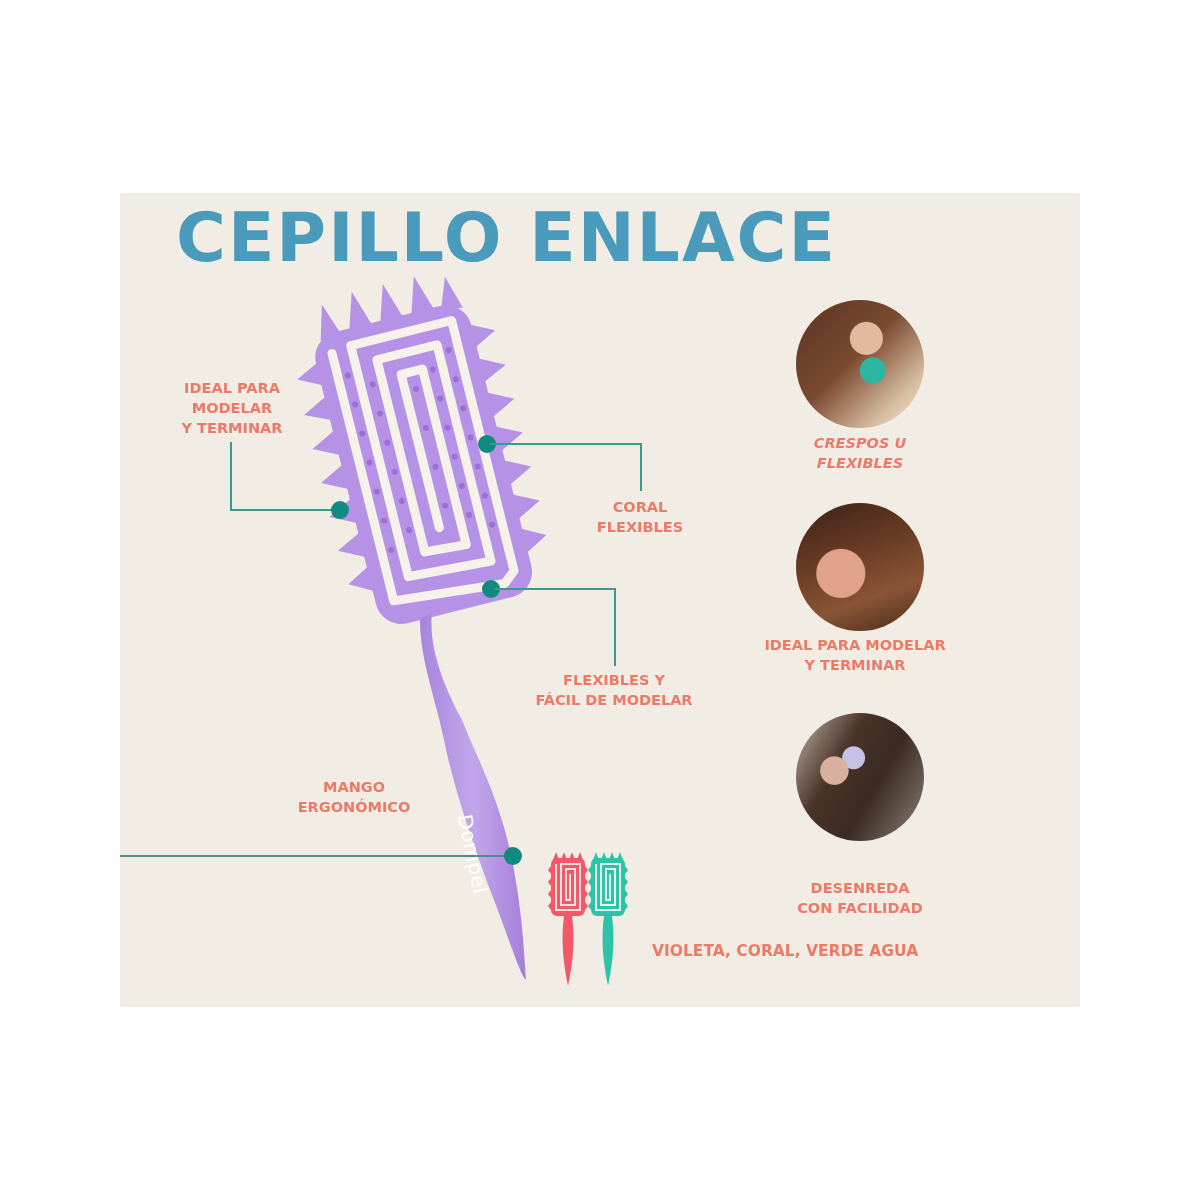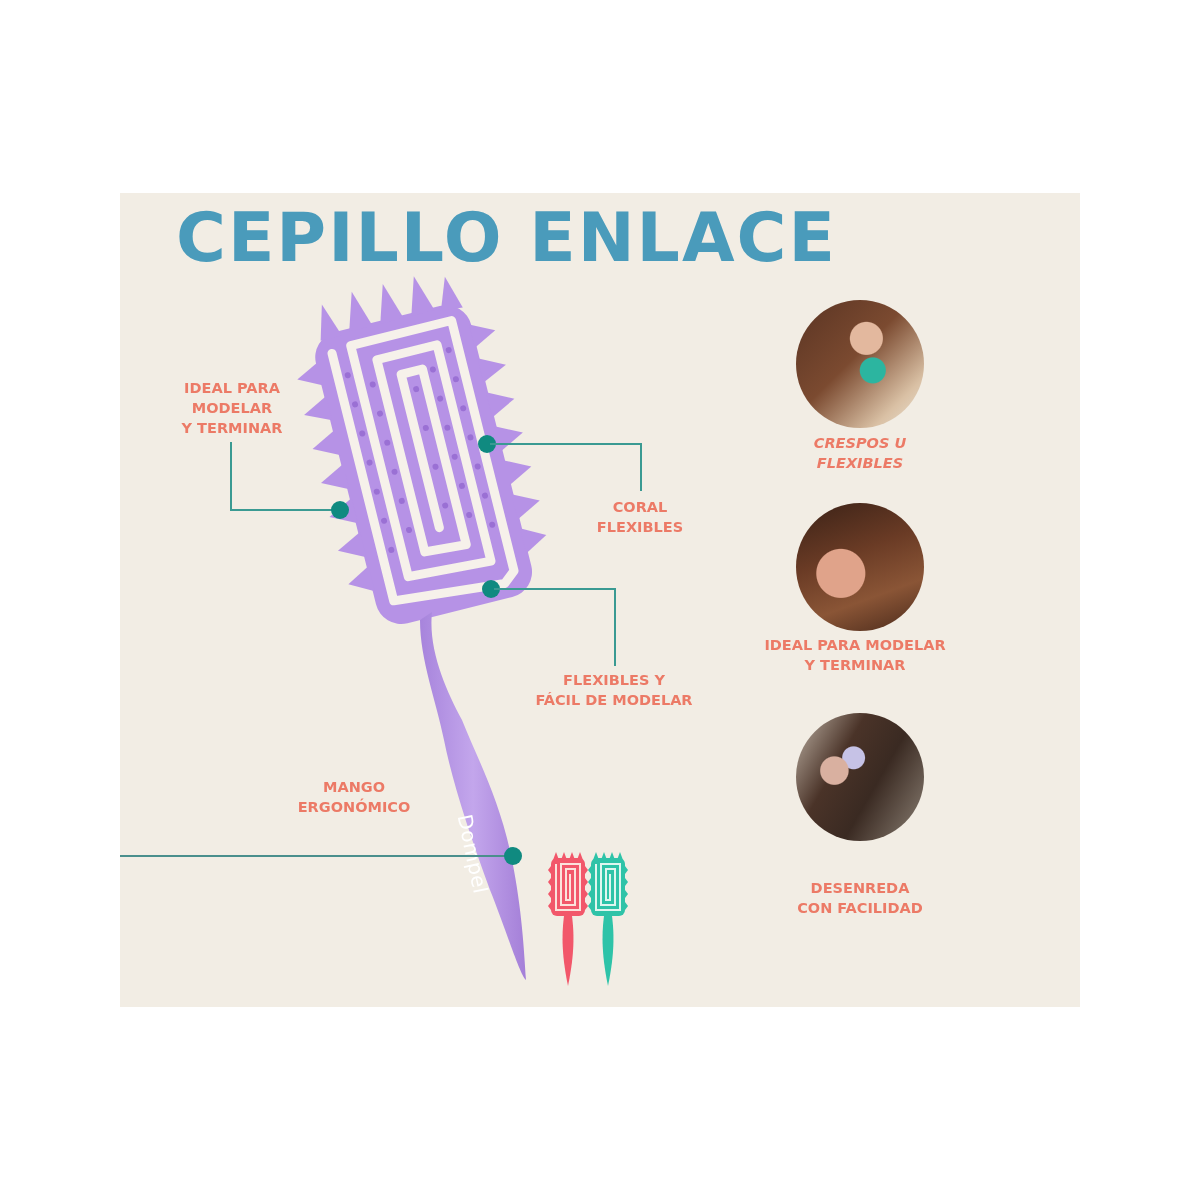--- a/index.html
+++ b/index.html
@@ -183,13 +183,14 @@
     <polygon points="37,14 40,18 37,22"></polygon>
       <polygon points="37,26 40,30 37,34"></polygon>
       <polygon points="37,38 40,42 37,46"></polygon>
       <polygon points="37,50 40,54 37,58"></polygon>
   </g>
   <path d="M8 12 L8 58 L32 58 L32 12 L13 12 L13 53 L27 53 L27 17 L18 17 L18 48 L22 48 L22 22" fill="none" stroke="#dff6ef" stroke-width="2"></path>
   <path d="M16 64 C 14 80, 13 100, 20 134 C 27 100, 26 80, 24 64 Z" fill="#2ec3a8"></path>
 </svg>
 
 <div class="label" style="left:652px; top:940px; text-align:left; font-size:15.5px; line-height:22px;">
+  <span>VIOLETA, CORAL, VERDE AGUA</span>
 </div>
 
 </body></html>

